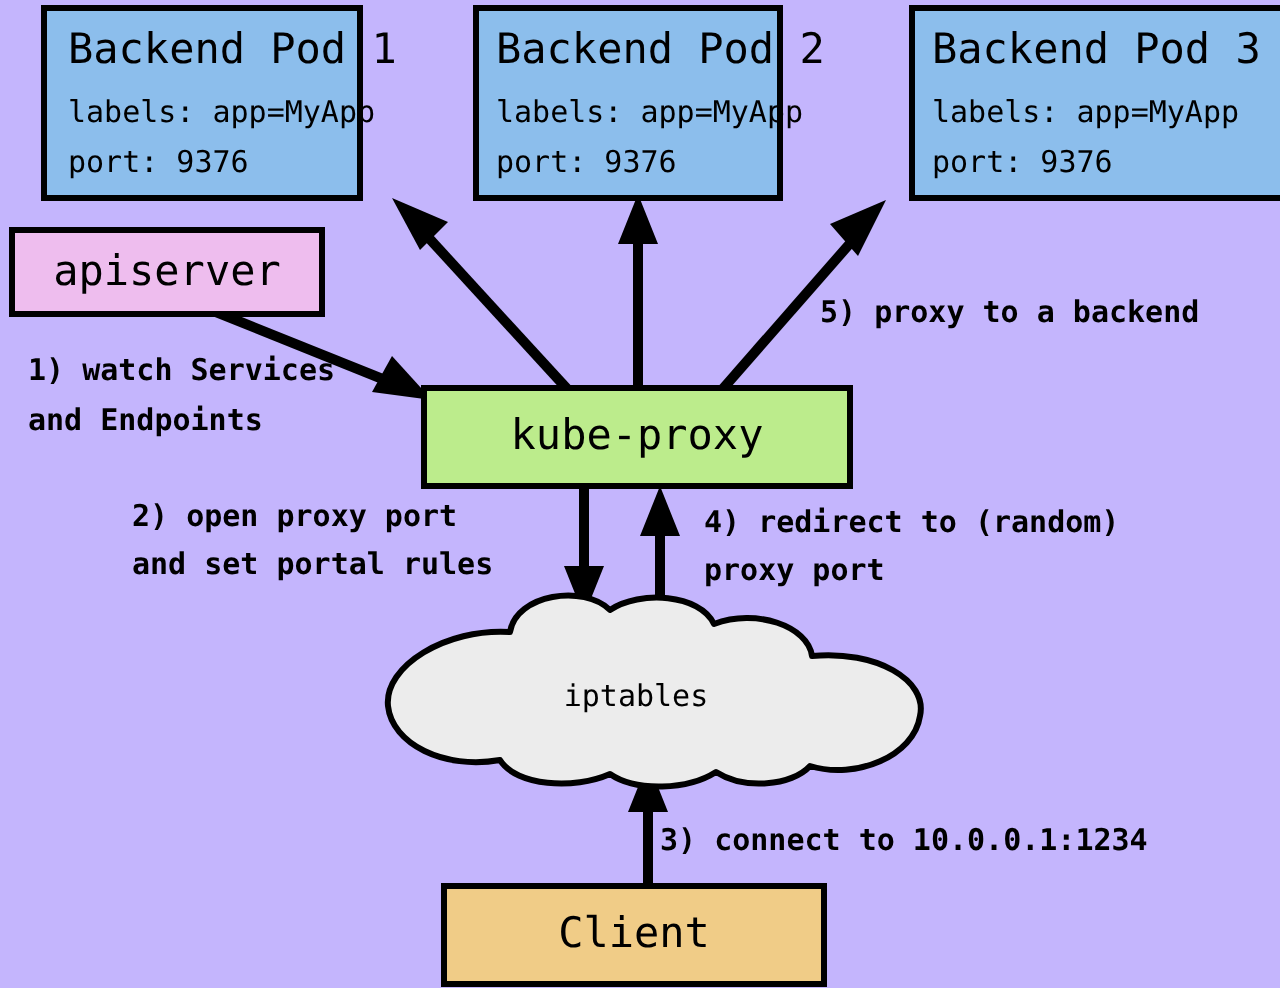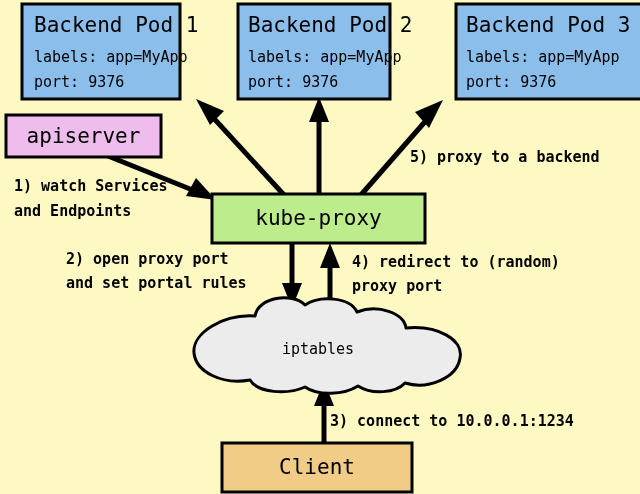--- a/index.html
+++ b/index.html
@@ -4,21 +4,21 @@
 <style>
   html, body {
     margin: 0;
     padding: 0;
     background: #ffffff;
   }
   #diagram-root {
     position: relative;
     width: 640px;
     height: 494px;
-    background: #fef9c3;
+    background: #c4b5fd;
     overflow: hidden;
     font-family: "DejaVu Sans Mono", monospace;
   }
   svg#diagram-svg {
     display: block;
     width: 640px;
     height: 494px;
   }
   .node-box {
     stroke: #000000;

